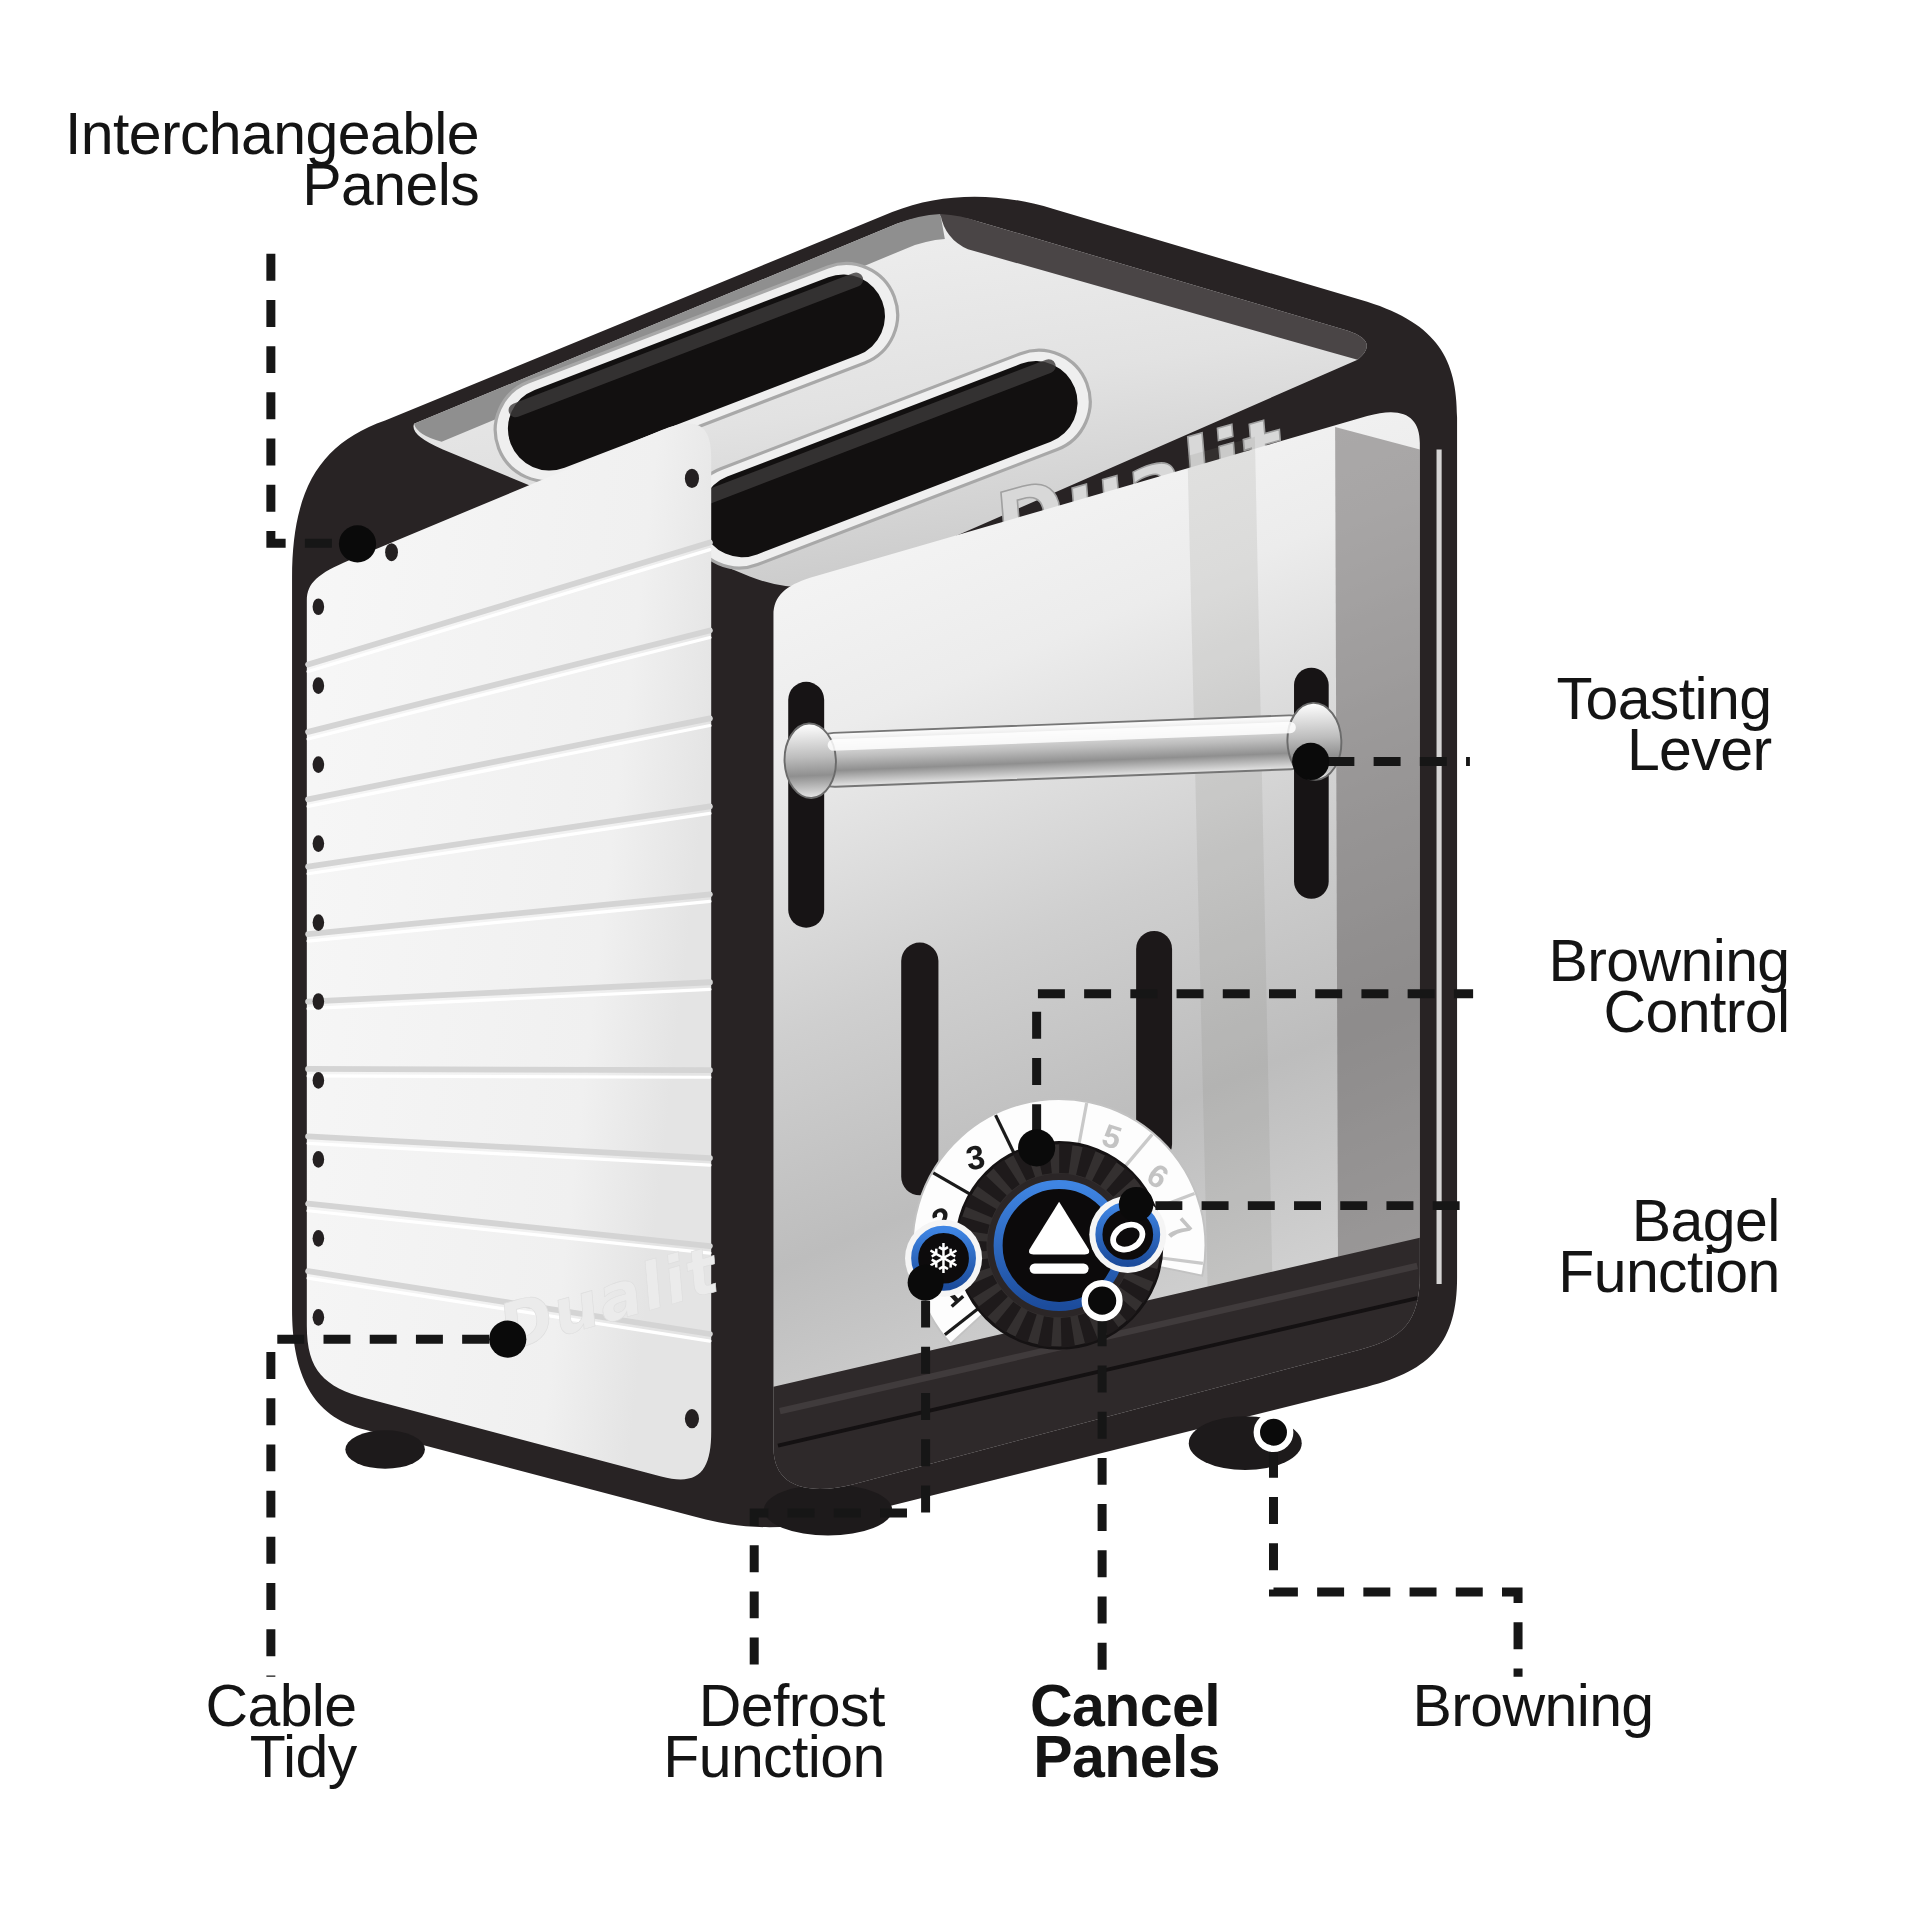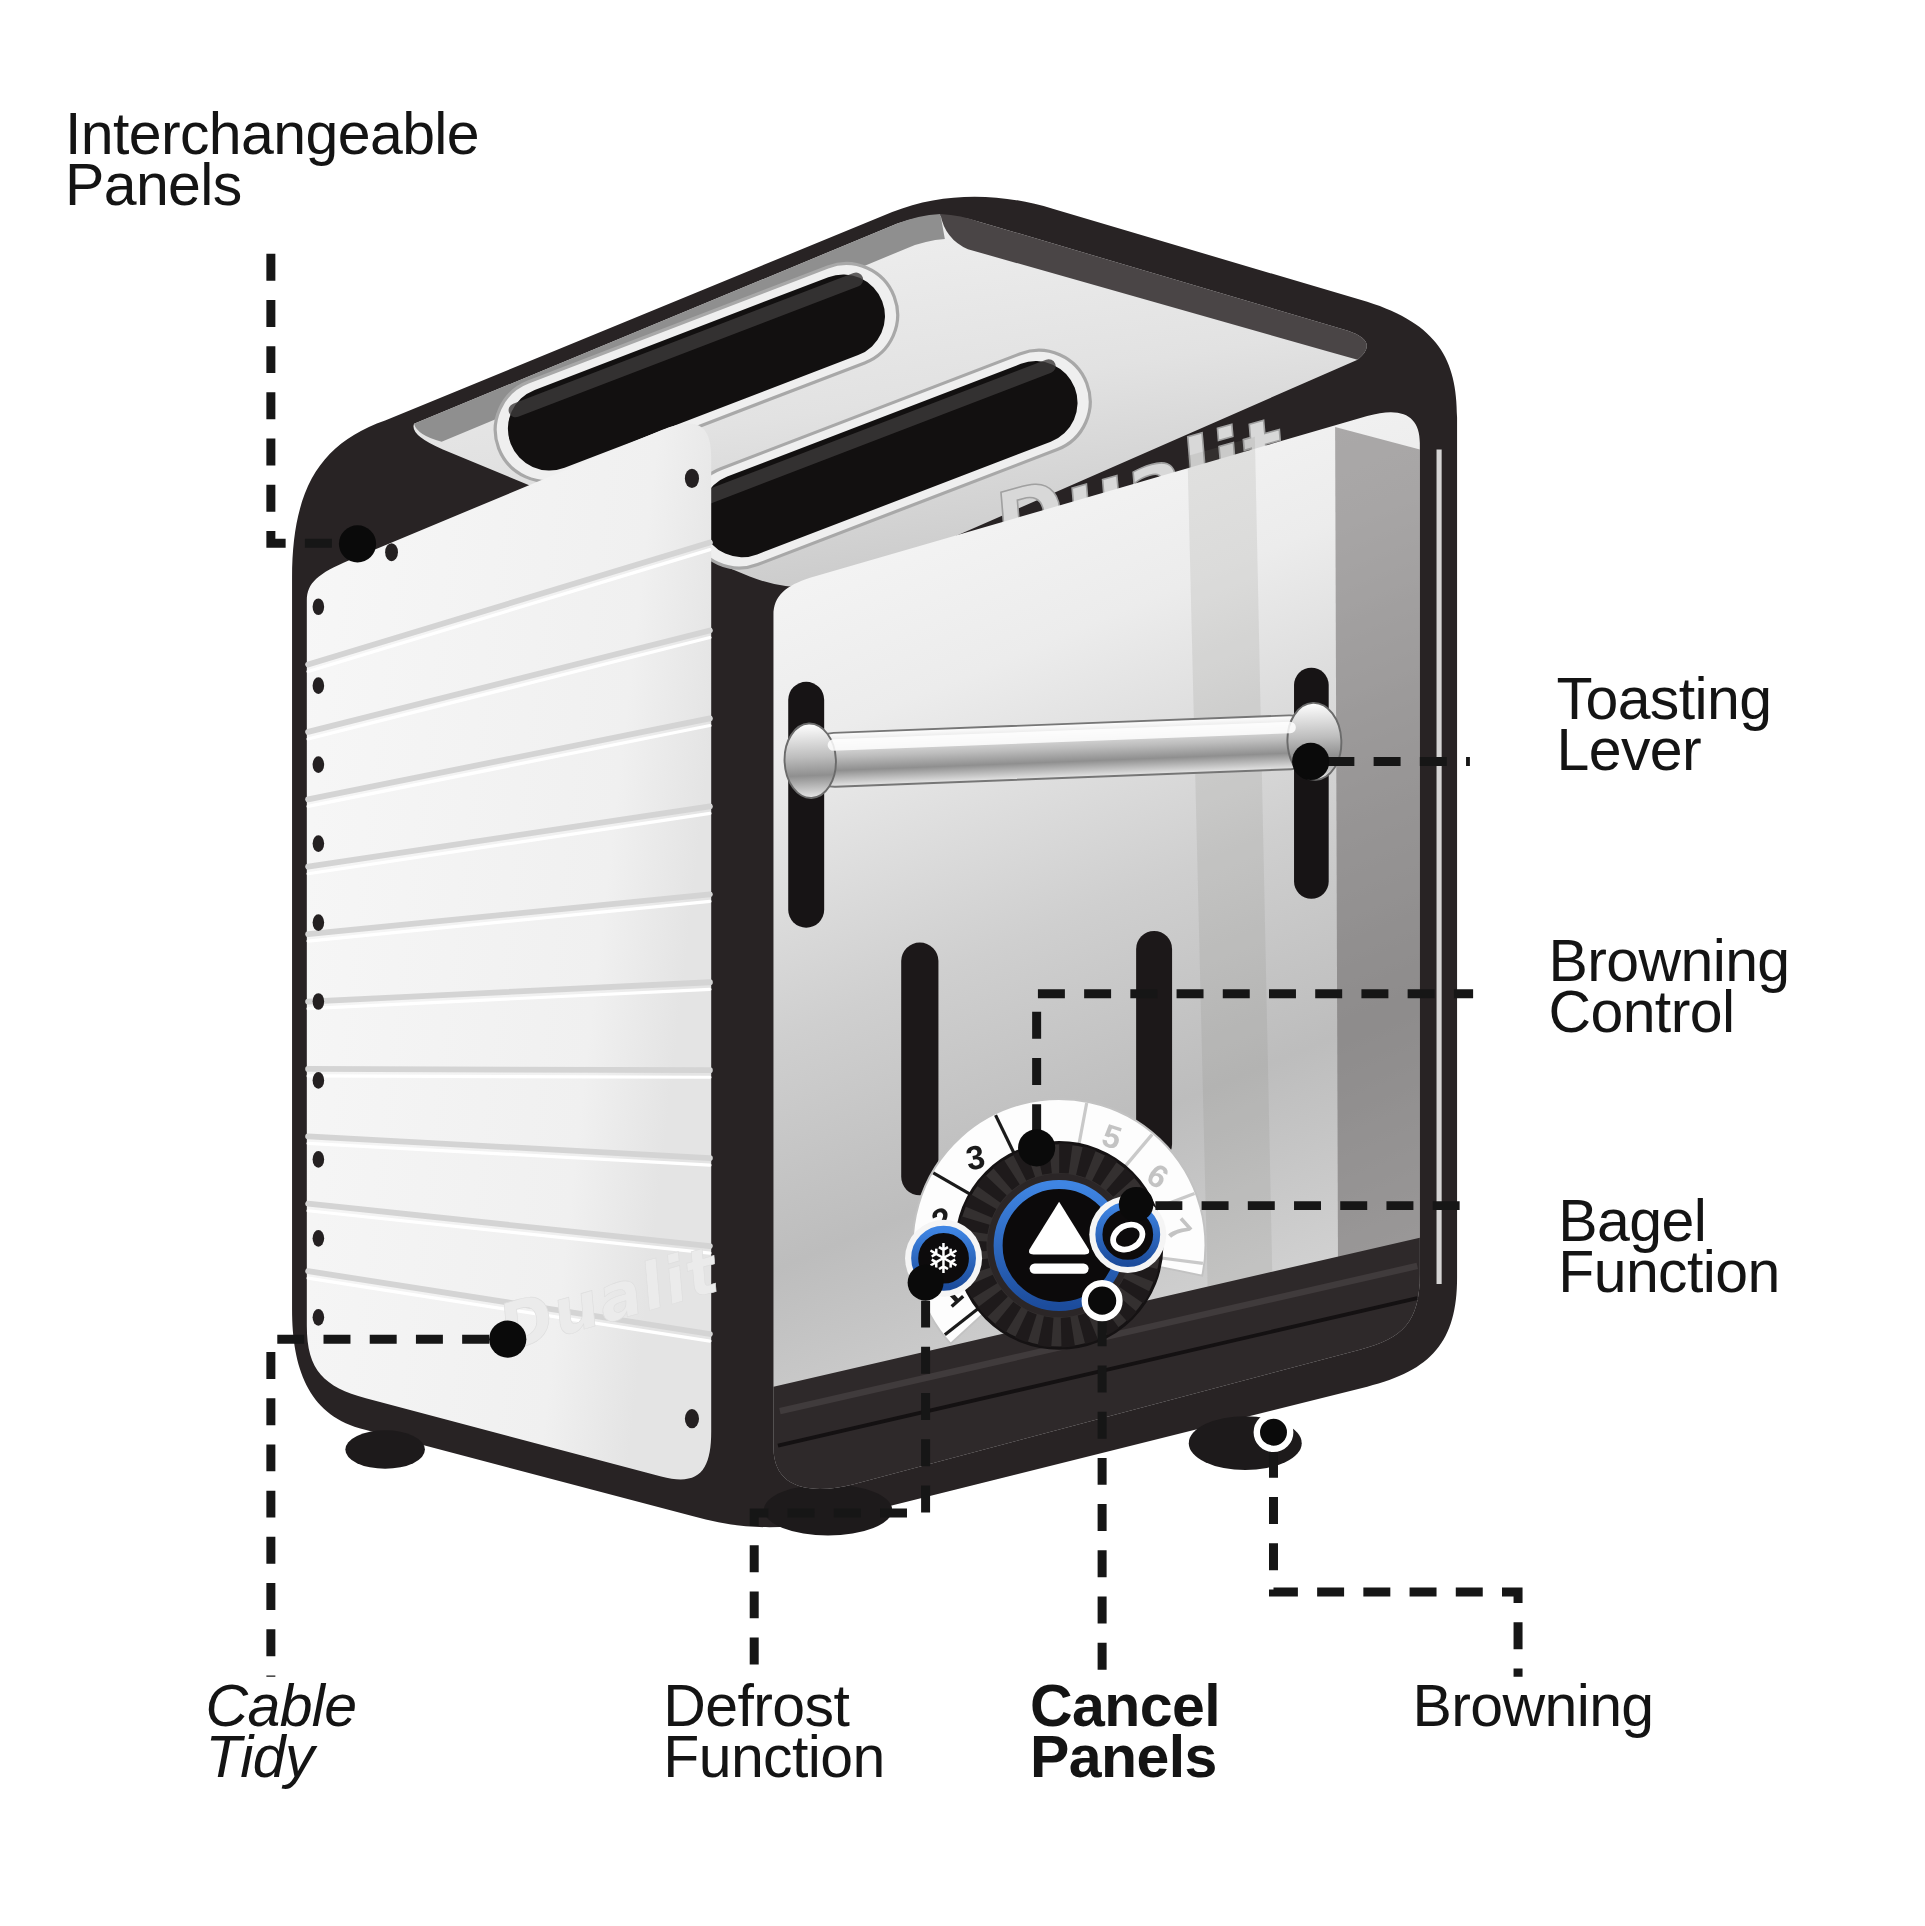--- a/index.html
+++ b/index.html
@@ -7,21 +7,21 @@
     position:relative;
     width:1925px;height:1926px;
     background:#ffffff;
     font-family:"Liberation Sans", sans-serif;
     overflow:hidden;
   }
   .scene{position:absolute;left:0;top:0;}
   .callout-label{
     position:absolute;
     transform:translateX(-50%);
-    text-align:left;
+    text-align:right;
     color:#141414;
     font-size:59px;
     line-height:51px;
     letter-spacing:-0.6px;
     white-space:nowrap;
   }
   .callout-label span{display:block;}
   .dash{fill:none;stroke:#161616;stroke-width:14;stroke-dasharray:42 30;stroke-linecap:butt;}
   .dot{fill:#0a0a0a;}
   .dot.ringed{stroke:#ffffff;stroke-width:10;}
@@ -296,21 +296,21 @@
   <div class="callout-label" style="left:1669px;top:936px;">
     <span>Browning</span>
     <span>Control</span>
   </div>
 
   <div class="callout-label" style="left:1669px;top:1156px;margin-top:40px;">
     <span>Bagel</span>
     <span>Function</span>
   </div>
 
-  <div class="callout-label" style="left:281px;top:1681px;font-style:italic;">
+  <div class="callout-label" style="left:281px;top:1681px;">
     <span>Cable</span>
     <span>Tidy</span>
   </div>
 
   <div class="callout-label" style="left:774px;top:1681px;">
     <span>Defrost</span>
     <span>Function</span>
   </div>
 
   <div class="callout-label" style="left:1125px;top:1681px;font-weight:bold;">

